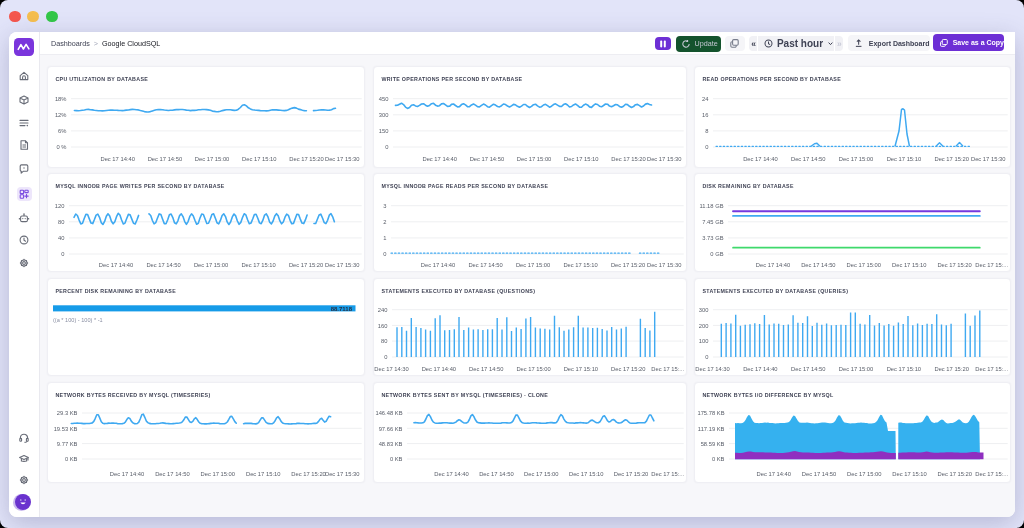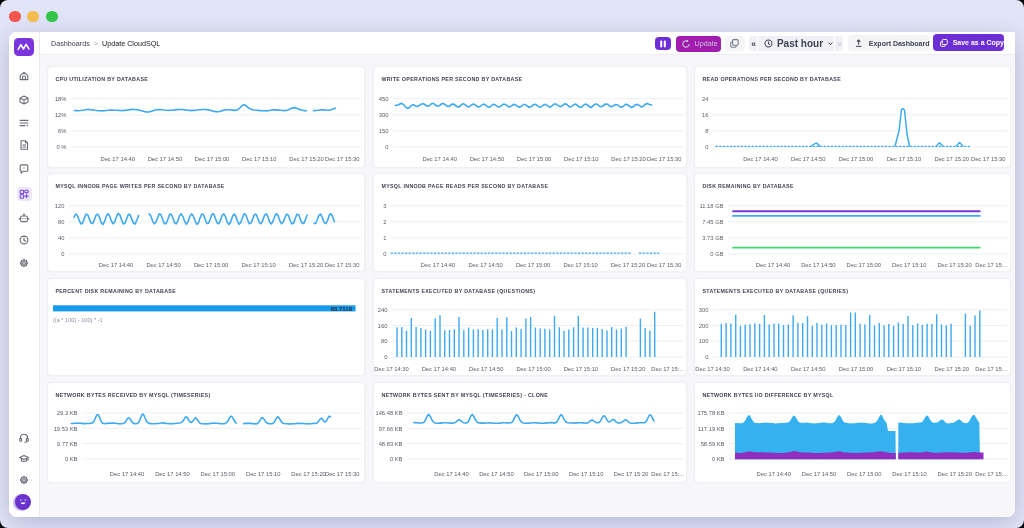--- a/index.html
+++ b/index.html
@@ -376,21 +376,21 @@
       </svg>
     </div>
 </div>
 <div id="chrome" style="position:absolute;left:0;top:0;width:1024px;height:528px;pointer-events:none">
   <div style="position:absolute;left:40px;top:32px;width:975px;height:23px;background:#fff;border-bottom:1px solid #EDEDF2"></div>
   <div style="position:absolute;left:9px;top:32px;width:31px;height:485px;background:#fff;border-right:1px solid #E9E9EF;border-radius:8px 0 0 8px"></div>
   <div style="position:absolute;left:14.3px;top:37.9px;width:19.5px;height:18.6px;border-radius:4.5px;background:#7A35DC"></div>
   <svg style="position:absolute;left:14.3px;top:37.9px" width="19.5" height="18.6" viewBox="0 0 19.5 18.6">
       <path d="M4.2,11.4 L6.9,6.6 L9.4,11.0 L12.1,6.4 L14.9,10.9" fill="none" stroke="#fff" stroke-width="1.55" stroke-linecap="round" stroke-linejoin="round"></path>
     </svg>
-  <div id="crumb">Dashboards &nbsp;<span style="color:#A1A5B7">&gt;</span>&nbsp; <span style="color:#15171F;font-weight:500">Update CloudSQL</span></div>
+  <div id="crumb">Dashboards &nbsp;<span style="color:#A1A5B7">&gt;</span>&nbsp; <span style="color:#15171F;font-weight:500">Google CloudSQL</span></div>
   <svg class="sic" style="left:18px;top:70px" width="12" height="12" viewBox="0 0 12 12">
       <path d="M2.2,5.6 L6,2.4 L9.8,5.6 L9.8,9.6 L2.2,9.6 Z M4.6,9.6 L4.6,7.2 A1.4,1.4 0 0 1 7.4,7.2 L7.4,9.6" fill="none" stroke="#686C77" stroke-width="1.1" stroke-linejoin="round"></path>
     </svg>
     <svg class="sic" style="left:18px;top:94px" width="12" height="12" viewBox="0 0 12 12">
       <path d="M6,2 L10,4 L6,6 L2,4 Z M2,4 L2,8 L6,10 L10,8 L10,4 M6,6 L6,10" fill="none" stroke="#686C77" stroke-width="1.1" stroke-linejoin="round"></path>
     </svg>
     <svg class="sic" style="left:18px;top:117px" width="12" height="12" viewBox="0 0 12 12">
       <path d="M2,3.4 H10 M2,6 H10 M2,8.6 H7" stroke="#686C77" stroke-width="1.1" stroke-linecap="round"></path>
       <circle cx="9.3" cy="8.6" r="0.8" fill="#686C77"></circle>
     </svg>
@@ -447,21 +447,21 @@
       <rect x="5" y="5.6" width="1.6" height="0.9" rx="0.45" fill="#fff"></rect>
       <rect x="9.4" y="5.6" width="1.6" height="0.9" rx="0.45" fill="#fff"></rect>
     </svg>
 
 <div class="btn purple" style="left:655px;top:36.6px;width:16.2px;height:13.8px">
       <svg width="16" height="14" viewBox="0 0 16 14">
         <rect x="5.2" y="3.6" width="2" height="6.8" rx="0.8" fill="#fff"></rect>
         <rect x="8.8" y="3.6" width="2" height="6.8" rx="0.8" fill="#fff"></rect>
       </svg>
     </div>
-<div class="btn grey" style="left:676px;top:35.6px;width:45px;height:16px;background:#a21caf">
+<div class="btn grey" style="left:676px;top:35.6px;width:45px;height:16px;background:#14532d">
   <svg width="10" height="10" viewBox="0 0 10 10" style="margin-left:5px">
         <path d="M8.2,5 A3.2,3.2 0 1 1 6.6,2.2 M6.6,0.9 V2.4 H5.1" fill="none" stroke="#C6C8D4" stroke-width="1.1"></path>
       </svg>
   <span style="color:#C6C8D4;font-size:7.2px;margin-left:3.5px">Update</span>
 </div>
 <div class="btn grey" style="left:725px;top:35.5px;width:19.5px;height:15.8px;justify-content:center">
   <svg width="11" height="11" viewBox="0 0 11 11">
         <rect x="3.6" y="1.6" width="5.6" height="5.6" rx="1.1" fill="none" stroke="#787D8C" stroke-width="1.1"></rect>
         <path d="M7.2,7.2 V8 A1.2,1.2 0 0 1 6,9.2 H3 A1.2,1.2 0 0 1 1.8,8 V5 A1.2,1.2 0 0 1 3,3.8 H3.6" fill="none" stroke="#787D8C" stroke-width="1.1"></path>
       </svg>

